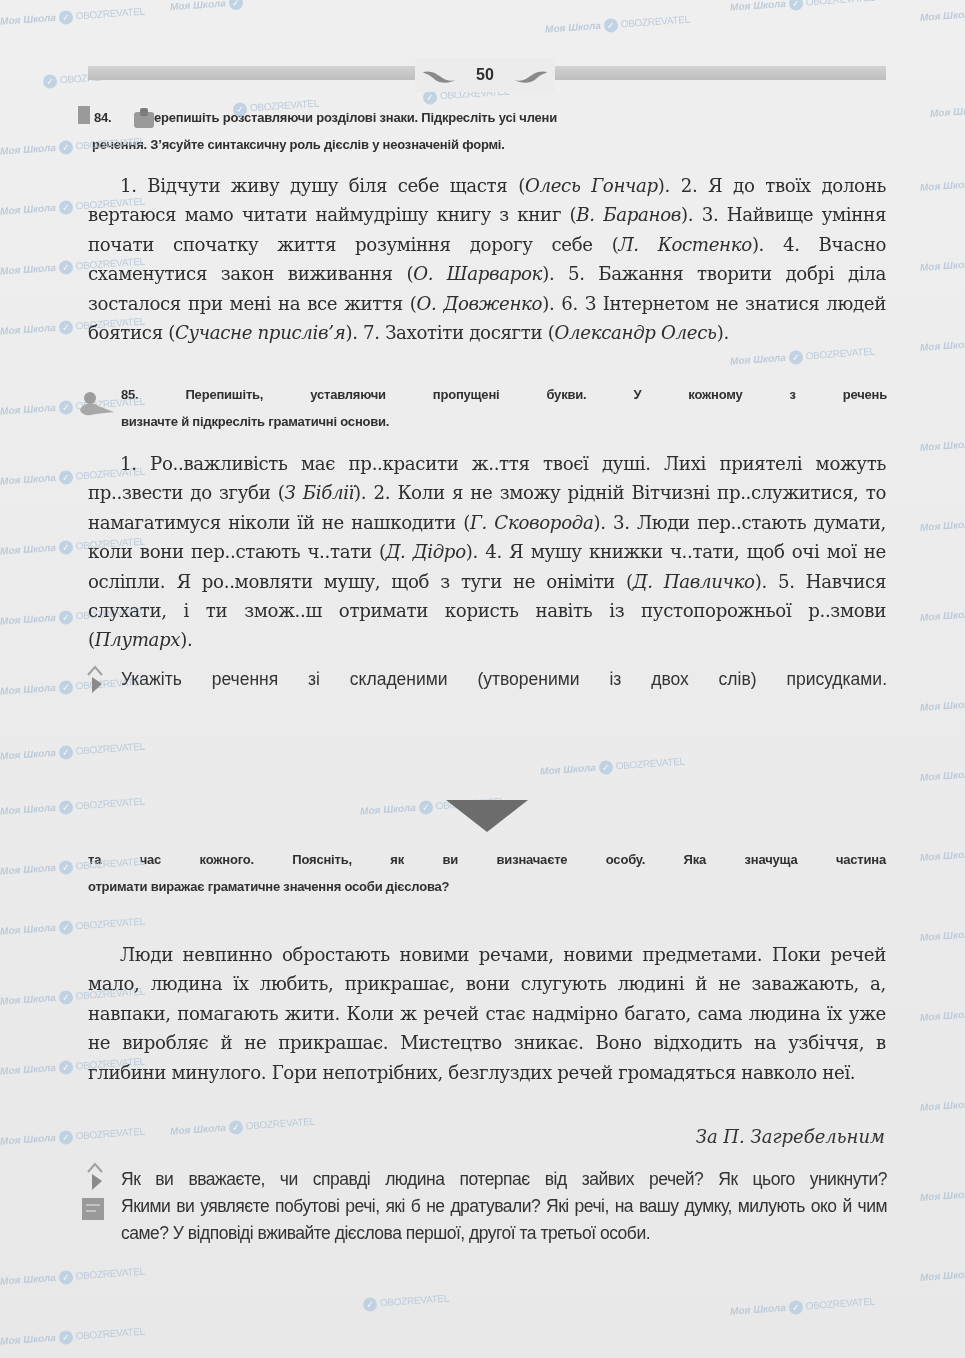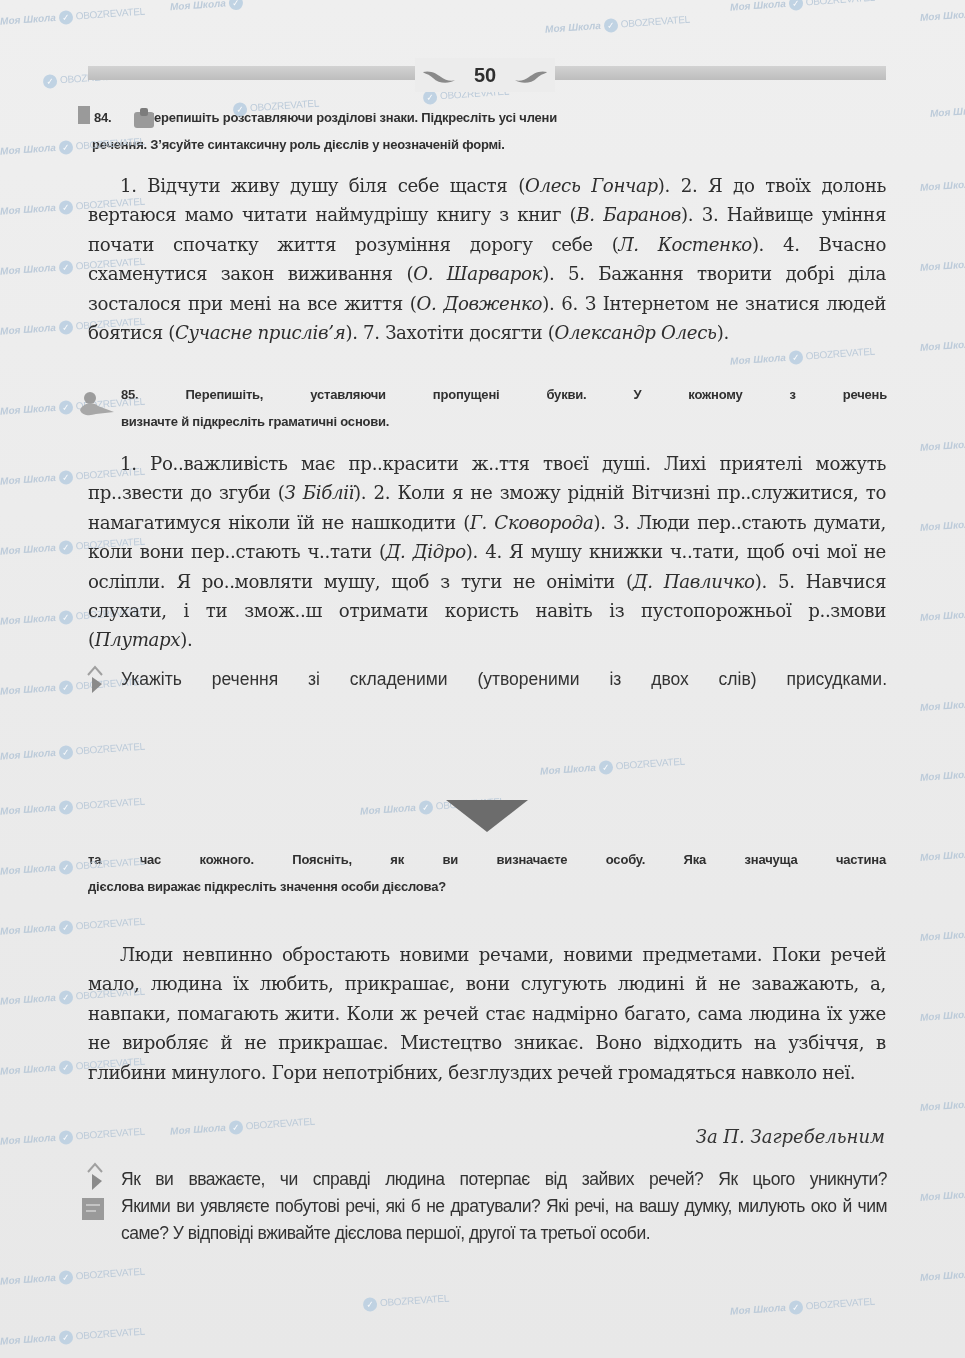--- a/index.html
+++ b/index.html
@@ -45,21 +45,21 @@
     background: #ececec; z-index: 3;
     display: flex; align-items: center; justify-content: center;
   }
   .swirl-left, .swirl-right {
     position: absolute; top: 10px; width: 36px; height: 16px;
   }
   .swirl-left { left: 6px; }
   .swirl-right { right: 6px; }
   .page-num {
     font-family: "Liberation Sans", sans-serif; font-weight: bold;
-    font-size: 20px; color: #2f2f2f; position: relative; z-index: 4;
+    font-size: 16px; color: #2f2f2f; position: relative; z-index: 4;
   }
   .task-head {
     position: absolute;
     font-family: "Liberation Sans", sans-serif; font-weight: bold;
     font-size: 13px; line-height: 27px; color: #303030;
     letter-spacing: -0.2px;
   }
   .task-num { font-weight: bold; }
   .num-box {
     display: inline-block; width: 12px; height: 18px; background: #9a9a9a;
@@ -196,21 +196,21 @@
       <path d="M8 12 L18 19 L8 28 Z" fill="#8a8a8a"></path>
     </svg>
     <div class="note" style="left:121px;top:666px;width:766px;text-align:justify;text-align-last:justify;">Укажіть речення зі складеними (утвореними із двох слів) присудками.</div>
   </div>
 
   <div class="tri-arrow"></div>
 
   <div>
     <div class="task-head" style="left:78px;top:846px;width:808px;">
       <div style="padding-left:10px;text-align:justify;text-align-last:justify;">та час кожного. Поясніть, як ви визначаєте особу. Яка значуща частина</div>
-      <div style="padding-left:10px;">дієслова виражає підкресліть значення особи дієслова?</div>
+      <div style="padding-left:10px;">отримати виражає граматичне значення особи дієслова?</div>
     </div>
     <div class="body-text" style="left:88px;top:940px;width:798px;">
       <p>Люди невпинно обростають новими речами, новими предметами. Поки речей мало, людина їх любить, прикрашає, вони слугують людині й не заважають, а, навпаки, помагають жити. Коли ж речей стає надмірно багато, сама людина їх уже не виробляє й не прикрашає. Мистецтво зникає. Воно відходить на узбіччя, в глибини минулого. Гори непотрібних, безглуздих речей громадяться навколо неї.</p>
     </div>
     <div class="attribution">За П. Загребельним</div>
 
     <svg class="icon" style="left:84px;top:1162px;width:22px;height:30px;" viewBox="0 0 22 30">
       <path d="M4 10 L11 2 L18 10" fill="none" stroke="#a0a0a0" stroke-width="2"></path>
       <path d="M8 12 L18 19 L8 28 Z" fill="#8a8a8a"></path>
     </svg>

